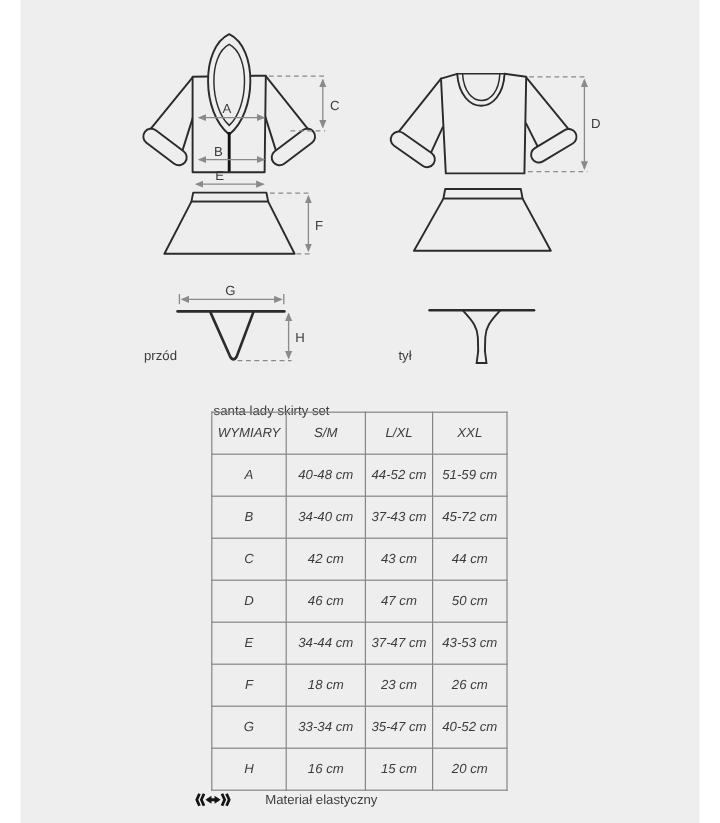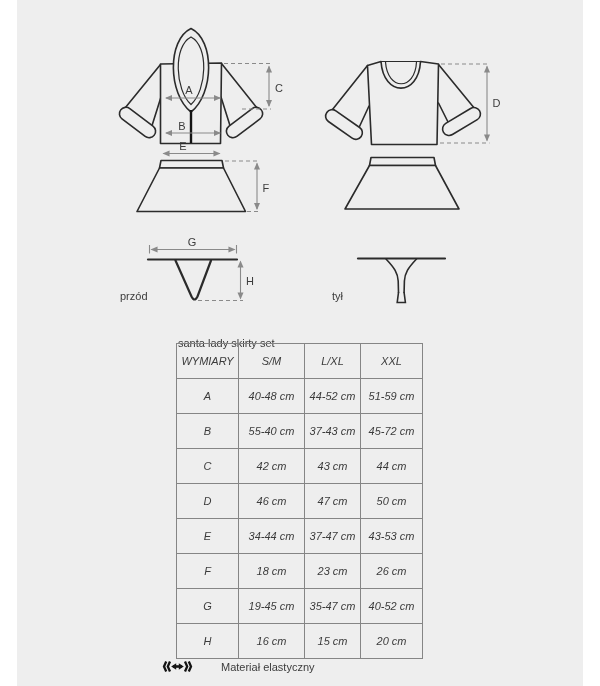--- a/index.html
+++ b/index.html
@@ -160,21 +160,21 @@
       <th>XXL</th>
     </tr>
     <tr>
       <td>A</td>
       <td>40-48 cm</td>
       <td>44-52 cm</td>
       <td>51-59 cm</td>
     </tr>
     <tr>
       <td>B</td>
-      <td>55-40 cm</td>
+      <td>34-40 cm</td>
       <td>37-43 cm</td>
       <td>45-72 cm</td>
     </tr>
     <tr>
       <td>C</td>
       <td>42 cm</td>
       <td>43 cm</td>
       <td>44 cm</td>
     </tr>
     <tr>
@@ -190,21 +190,21 @@
       <td>43-53 cm</td>
     </tr>
     <tr>
       <td>F</td>
       <td>18 cm</td>
       <td>23 cm</td>
       <td>26 cm</td>
     </tr>
     <tr>
       <td>G</td>
-      <td>19-45 cm</td>
+      <td>33-34 cm</td>
       <td>35-47 cm</td>
       <td>40-52 cm</td>
     </tr>
     <tr>
       <td>H</td>
       <td>16 cm</td>
       <td>15 cm</td>
       <td>20 cm</td>
     </tr>
   </tbody>

